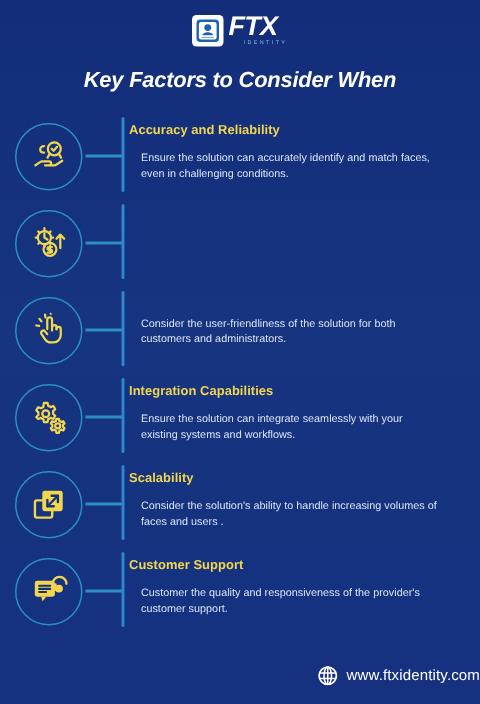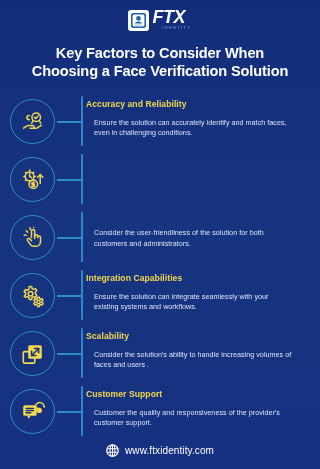--- a/index.html
+++ b/index.html
@@ -67,20 +67,21 @@
   }
 
   .title {
     margin: 11px 12px 0 12px;
     color: #ffffff;
     font-size: 14.6px;
     font-weight: 700;
     line-height: 18.5px;
     letter-spacing: -0.15px;
     text-align: center;
+    font-style: italic;
   }
   .title-line { display: block; }
 
   
   .items {
     margin-top: 12px;
     padding: 0 10px 0 10px;
   }
   .item {
     position: relative;
@@ -149,21 +150,21 @@
   }
 
   
   .footer {
     position: absolute;
     left: 0;
     right: 0;
     bottom: 12px;
     display: flex;
     align-items: center;
-    justify-content: center;
+    justify-content: flex-end;
     gap: 6px;
   }
   .footer svg { display: block; }
   .footer-url {
     color: #ffffff;
     font-size: 10px;
     letter-spacing: 0.1px;
   }
 </style>
 </head>
@@ -183,21 +184,20 @@
         </svg>
       </span>
       <span class="logo-word">
         <span class="logo-ftx">FTX</span>
         <span class="logo-sub">IDENTITY</span>
       </span>
     </div>
 
     <h1 class="title">
       <span class="title-line">Key Factors to Consider When</span>
-      <span class="title-line">Choosing a Face Verification Solution</span>
     </h1>
   </div>
 
   <div class="items">
 
     <div class="item">
       <div class="icon-col">
         <span class="icon-circle">
           <svg width="26" height="26" viewBox="0 0 26 26">
             <g fill="none" stroke="#f2d74e" stroke-width="1.5" stroke-linecap="round" stroke-linejoin="round">

